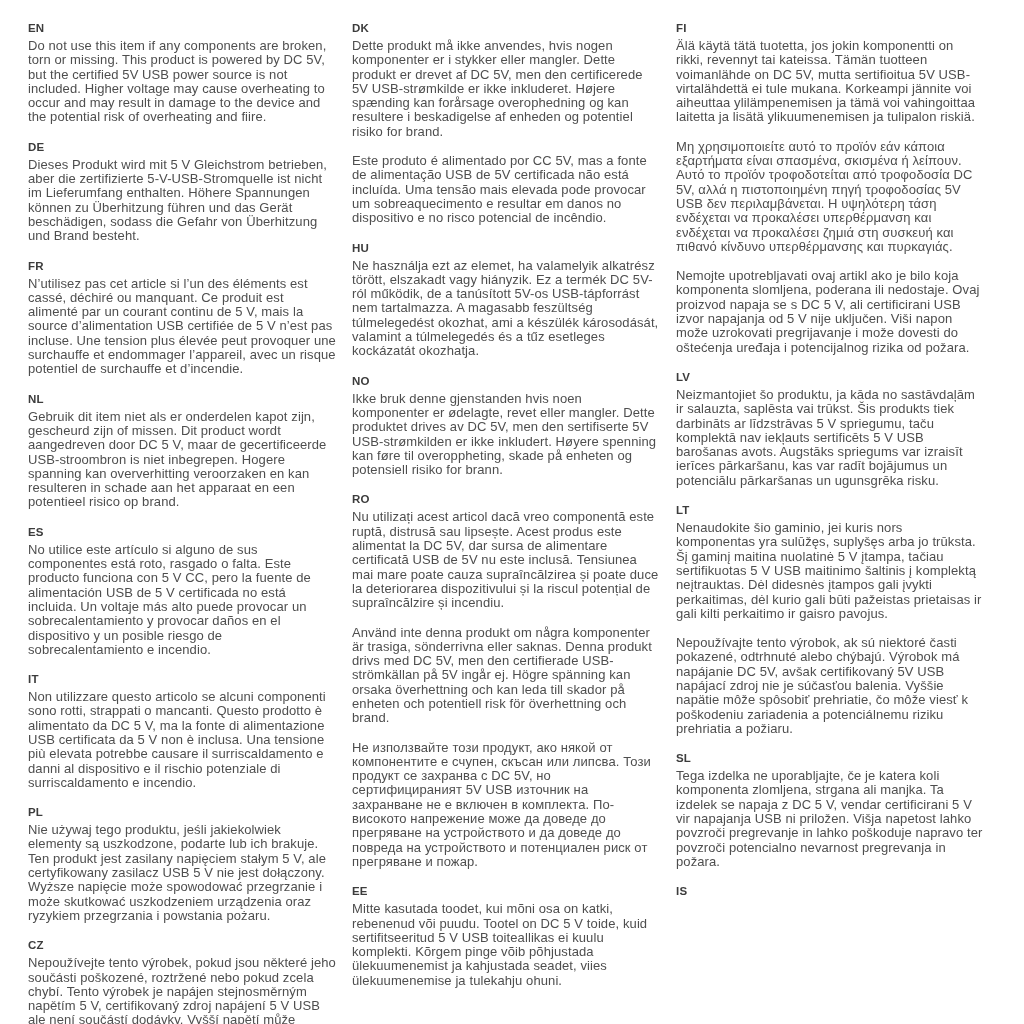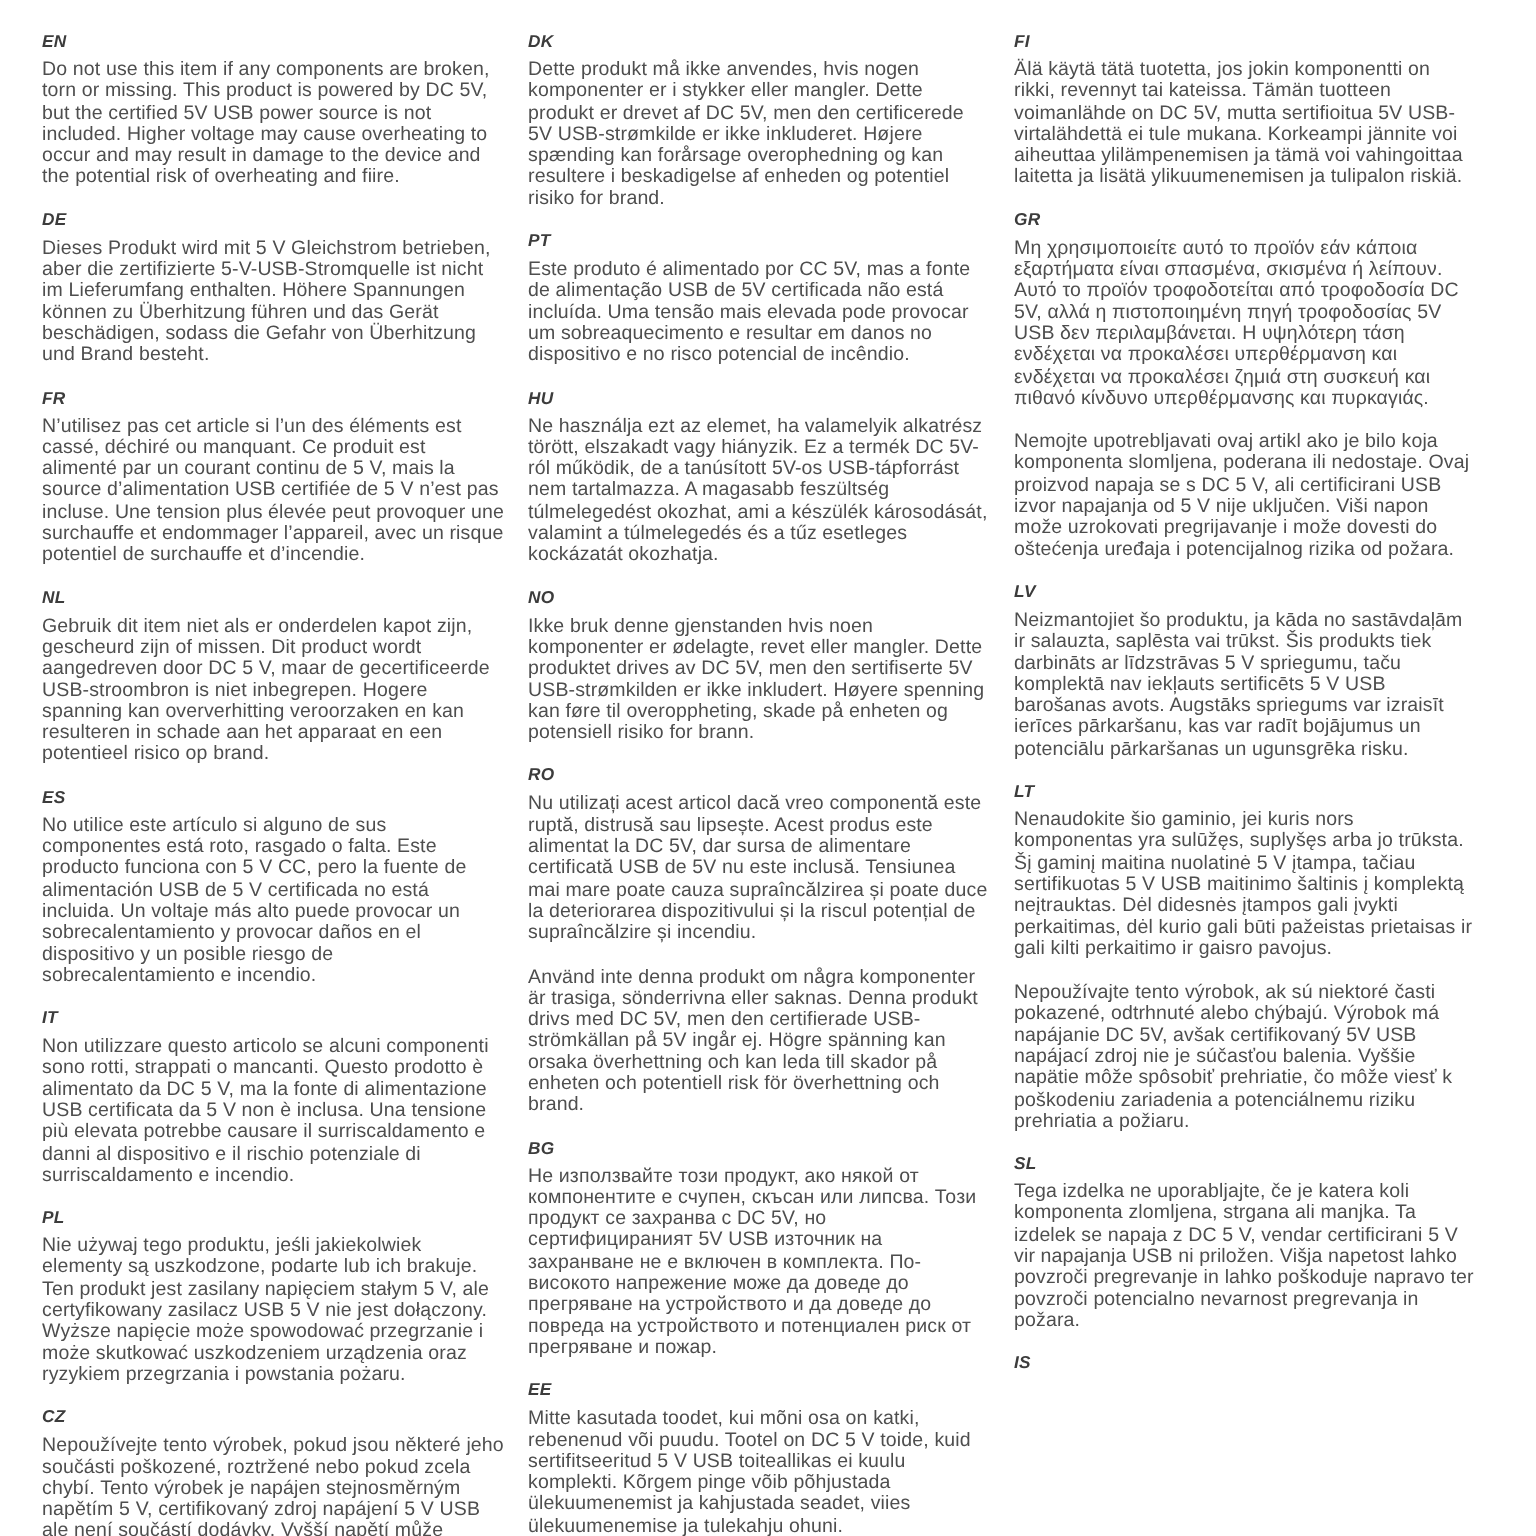--- a/index.html
+++ b/index.html
@@ -29,21 +29,20 @@
   .section {
     margin-bottom: 15px;
   }
   .lang-code {
     font-size: 11.5px;
     font-weight: bold;
     color: #3c3c3c;
     letter-spacing: 0.2px;
     margin: 0 0 4px 0;
     line-height: 14px;
-    font-style: italic;
   }
   .warning-text {
     margin: 0;
     font-size: 13px;
     line-height: 14.3px;
     color: #4e4e4e;
     letter-spacing: 0.1px;
   }
 </style>
 </head>
@@ -83,54 +82,51 @@
         <div class="lang-code">CZ</div>
         <p class="warning-text">Nepoužívejte tento výrobek, pokud jsou některé jeho součásti poškozené, roztržené nebo pokud zcela chybí. Tento výrobek je napájen stejnosměrným napětím 5 V, certifikovaný zdroj napájení 5 V USB ale není součástí dodávky. Vyšší napětí může způsobit přehřátí a může mít za následek poškození zařízení a vést k potenciálnímu riziku přehřátí a požáru.</p>
       </div>
     </div>
   <div class="col">
       <div class="section">
         <div class="lang-code">DK</div>
         <p class="warning-text">Dette produkt må ikke anvendes, hvis nogen komponenter er i stykker eller mangler. Dette produkt er drevet af DC 5V, men den certificerede 5V USB-strømkilde er ikke inkluderet. Højere spænding kan forårsage overophedning og kan resultere i beskadigelse af enheden og potentiel risiko for brand.</p>
       </div>
       <div class="section">
-        <div class="lang-code">PT</div>
         <p class="warning-text">Este produto é alimentado por CC 5V, mas a fonte de alimentação USB de 5V certificada não está incluída. Uma tensão mais elevada pode provocar um sobreaquecimento e resultar em danos no dispositivo e no risco potencial de incêndio.</p>
       </div>
       <div class="section">
         <div class="lang-code">HU</div>
         <p class="warning-text">Ne használja ezt az elemet, ha valamelyik alkatrész törött, elszakadt vagy hiányzik. Ez a termék DC 5V-ról működik, de a tanúsított 5V-os USB-tápforrást nem tartalmazza. A magasabb feszültség túlmelegedést okozhat, ami a készülék károsodását, valamint a túlmelegedés és a tűz esetleges kockázatát okozhatja.</p>
       </div>
       <div class="section">
         <div class="lang-code">NO</div>
         <p class="warning-text">Ikke bruk denne gjenstanden hvis noen komponenter er ødelagte, revet eller mangler. Dette produktet drives av DC 5V, men den sertifiserte 5V USB-strømkilden er ikke inkludert. Høyere spenning kan føre til overoppheting, skade på enheten og potensiell risiko for brann.</p>
       </div>
       <div class="section">
         <div class="lang-code">RO</div>
         <p class="warning-text">Nu utilizați acest articol dacă vreo componentă este ruptă, distrusă sau lipsește. Acest produs este alimentat la DC 5V, dar sursa de alimentare certificată USB de 5V nu este inclusă. Tensiunea mai mare poate cauza supraîncălzirea și poate duce la deteriorarea dispozitivului și la riscul potențial de supraîncălzire și incendiu.</p>
       </div>
       <div class="section">
         <p class="warning-text">Använd inte denna produkt om några komponenter är trasiga, sönderrivna eller saknas. Denna produkt drivs med DC 5V, men den certifierade USB-strömkällan på 5V ingår ej. Högre spänning kan orsaka överhettning och kan leda till skador på enheten och potentiell risk för överhettning och brand.</p>
       </div>
       <div class="section">
-        <div class="lang-code">BG</div>
         <p class="warning-text">Не използвайте този продукт, ако някой от компонентите е счупен, скъсан или липсва. Този продукт се захранва с DC 5V, но сертифицираният 5V USB източник на захранване не е включен в комплекта. По-високото напрежение може да доведе до прегряване на устройството и да доведе до повреда на устройството и потенциален риск от прегряване и пожар.</p>
       </div>
       <div class="section">
         <div class="lang-code">EE</div>
         <p class="warning-text">Mitte kasutada toodet, kui mõni osa on katki, rebenenud või puudu. Tootel on DC 5 V toide, kuid sertifitseeritud 5 V USB toiteallikas ei kuulu komplekti. Kõrgem pinge võib põhjustada ülekuumenemist ja kahjustada seadet, viies ülekuumenemise ja tulekahju ohuni.</p>
       </div>
     </div>
   <div class="col">
       <div class="section">
         <div class="lang-code">FI</div>
         <p class="warning-text">Älä käytä tätä tuotetta, jos jokin komponentti on rikki, revennyt tai kateissa. Tämän tuotteen voimanlähde on DC 5V, mutta sertifioitua 5V USB-virtalähdettä ei tule mukana. Korkeampi jännite voi aiheuttaa ylilämpenemisen ja tämä voi vahingoittaa laitetta ja lisätä ylikuumenemisen ja tulipalon riskiä.</p>
       </div>
       <div class="section">
-        <div class="lang-code">GR</div>
         <p class="warning-text">Μη χρησιμοποιείτε αυτό το προϊόν εάν κάποια εξαρτήματα είναι σπασμένα, σκισμένα ή λείπουν. Αυτό το προϊόν τροφοδοτείται από τροφοδοσία DC 5V, αλλά η πιστοποιημένη πηγή τροφοδοσίας 5V USB δεν περιλαμβάνεται. Η υψηλότερη τάση ενδέχεται να προκαλέσει υπερθέρμανση και ενδέχεται να προκαλέσει ζημιά στη συσκευή και πιθανό κίνδυνο υπερθέρμανσης και πυρκαγιάς.</p>
       </div>
       <div class="section">
         <p class="warning-text">Nemojte upotrebljavati ovaj artikl ako je bilo koja komponenta slomljena, poderana ili nedostaje. Ovaj proizvod napaja se s DC 5 V, ali certificirani USB izvor napajanja od 5 V nije uključen. Viši napon može uzrokovati pregrijavanje i može dovesti do oštećenja uređaja i potencijalnog rizika od požara.</p>
       </div>
       <div class="section">
         <div class="lang-code">LV</div>
         <p class="warning-text">Neizmantojiet šo produktu, ja kāda no sastāvdaļām ir salauzta, saplēsta vai trūkst. Šis produkts tiek darbināts ar līdzstrāvas 5 V spriegumu, taču komplektā nav iekļauts sertificēts 5 V USB barošanas avots. Augstāks spriegums var izraisīt ierīces pārkaršanu, kas var radīt bojājumus un potenciālu pārkaršanas un ugunsgrēka risku.</p>
       </div>
       <div class="section">

